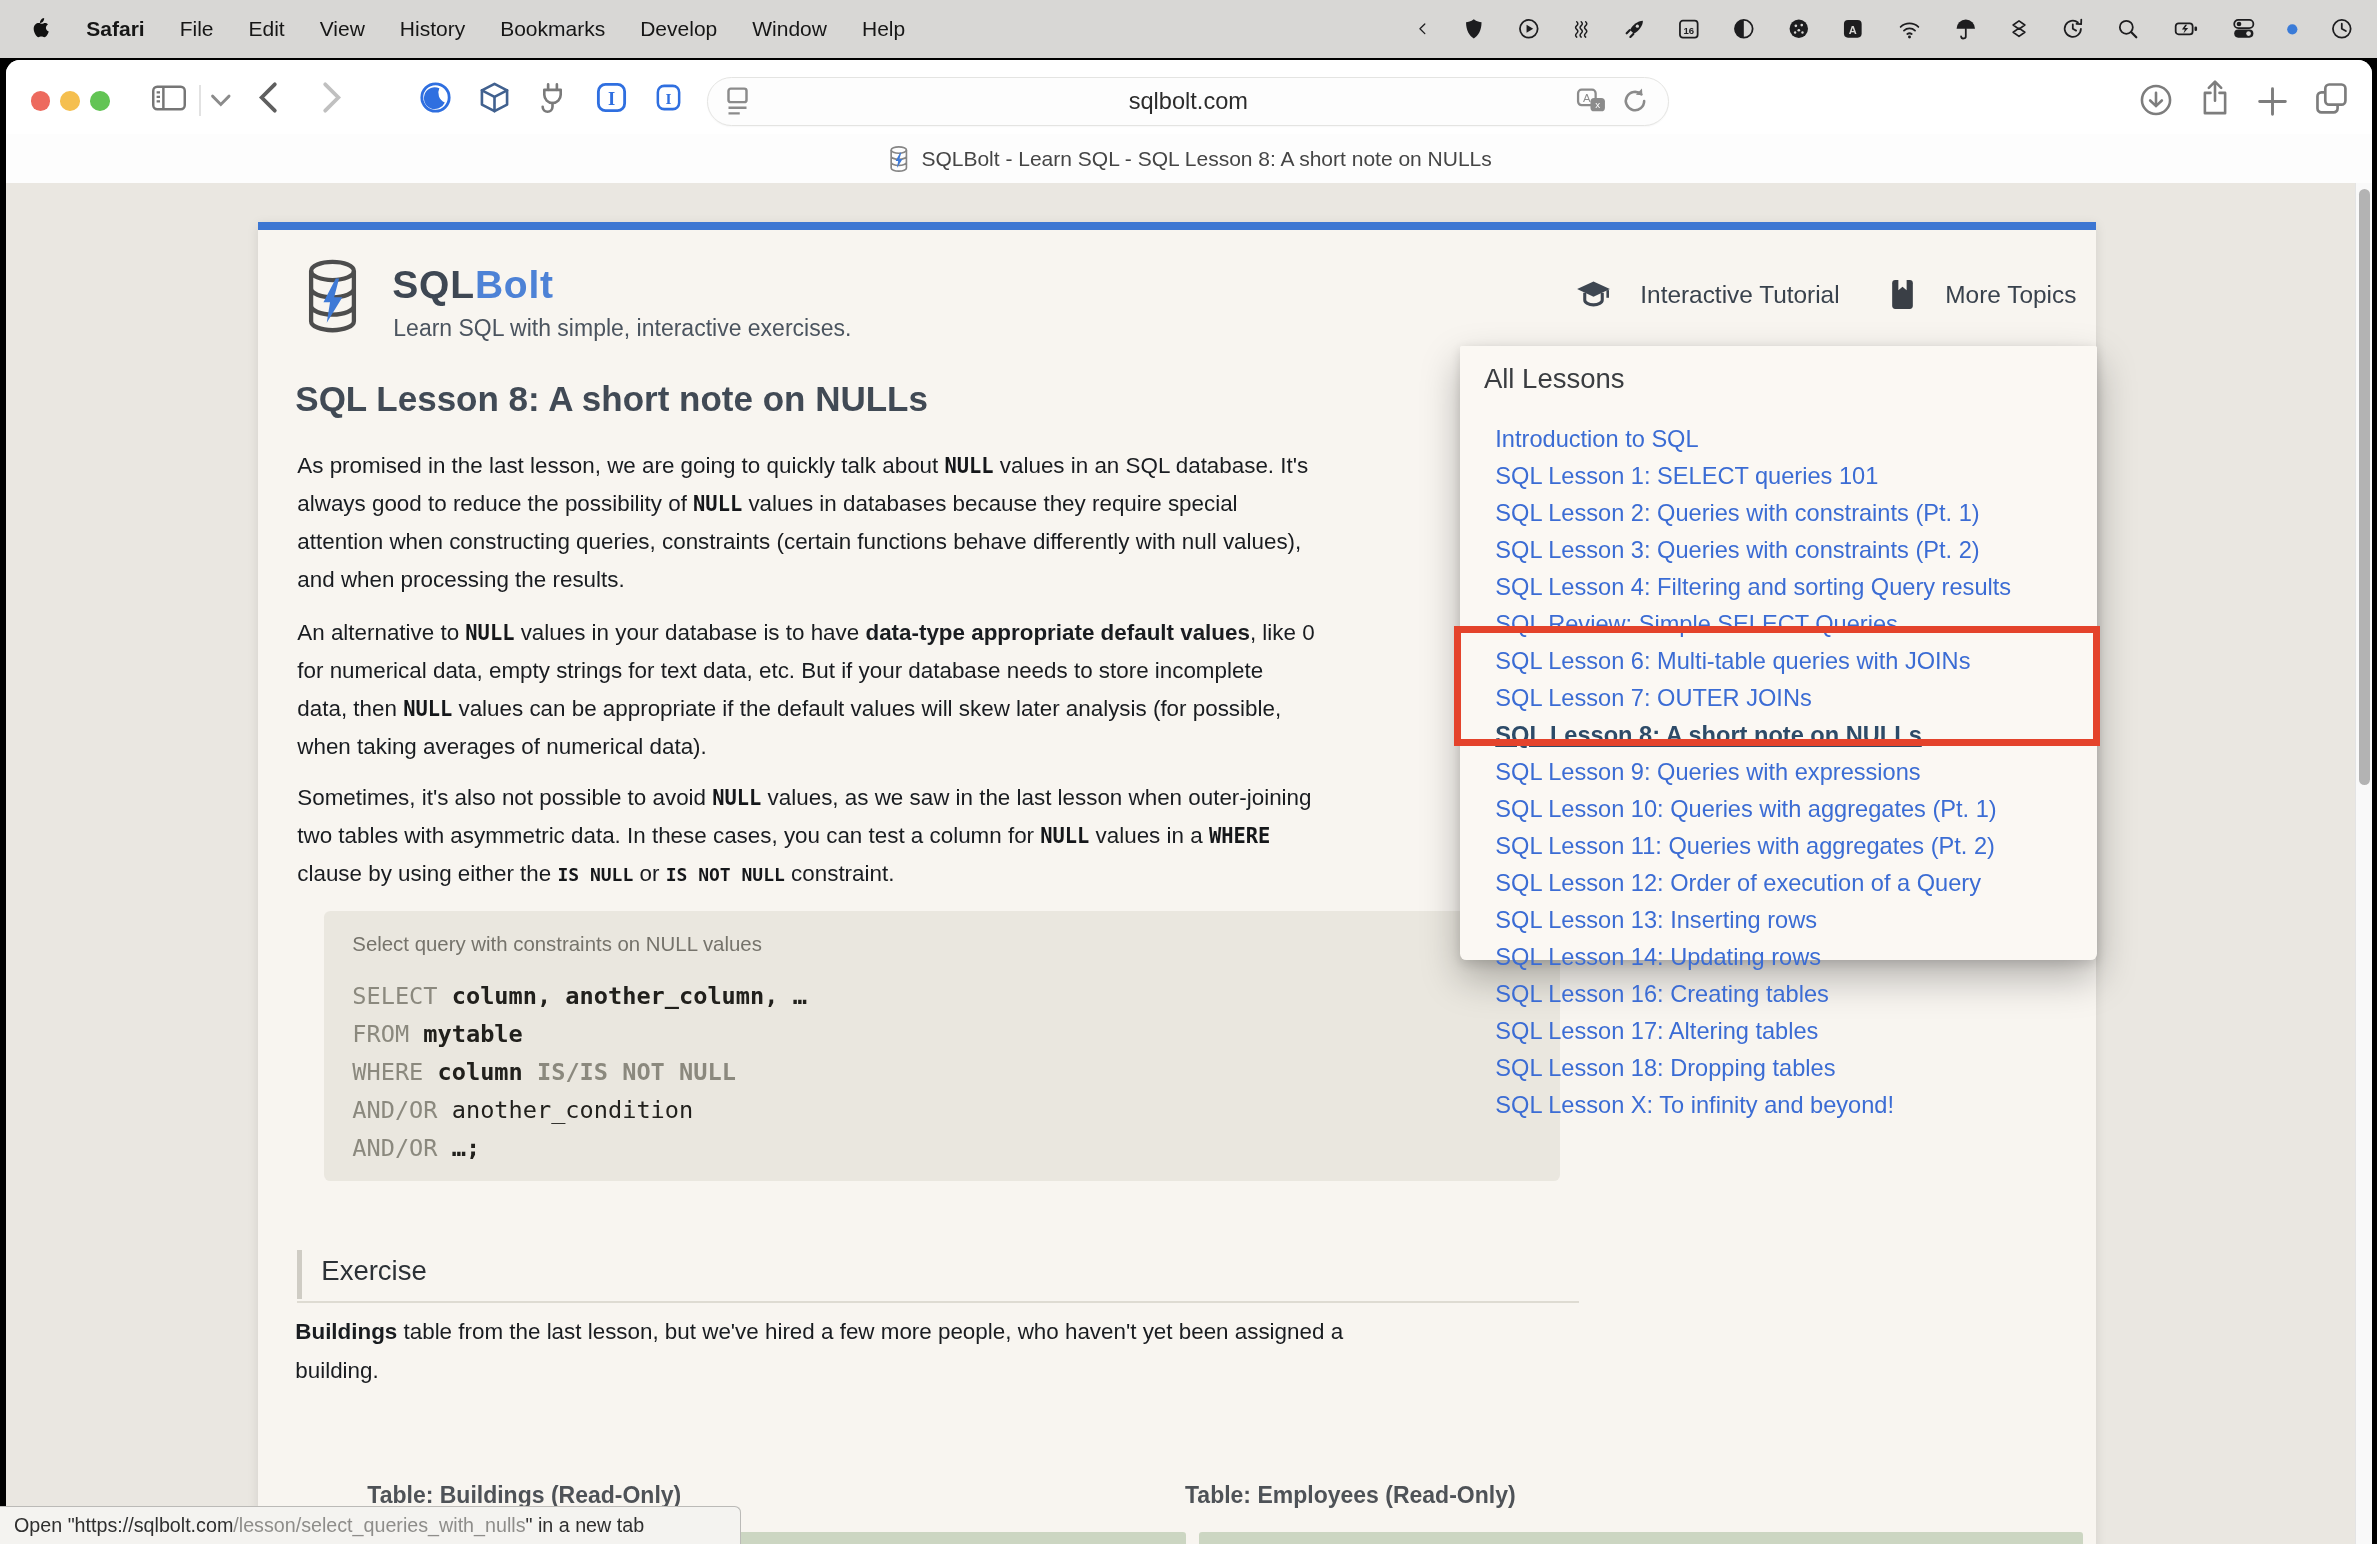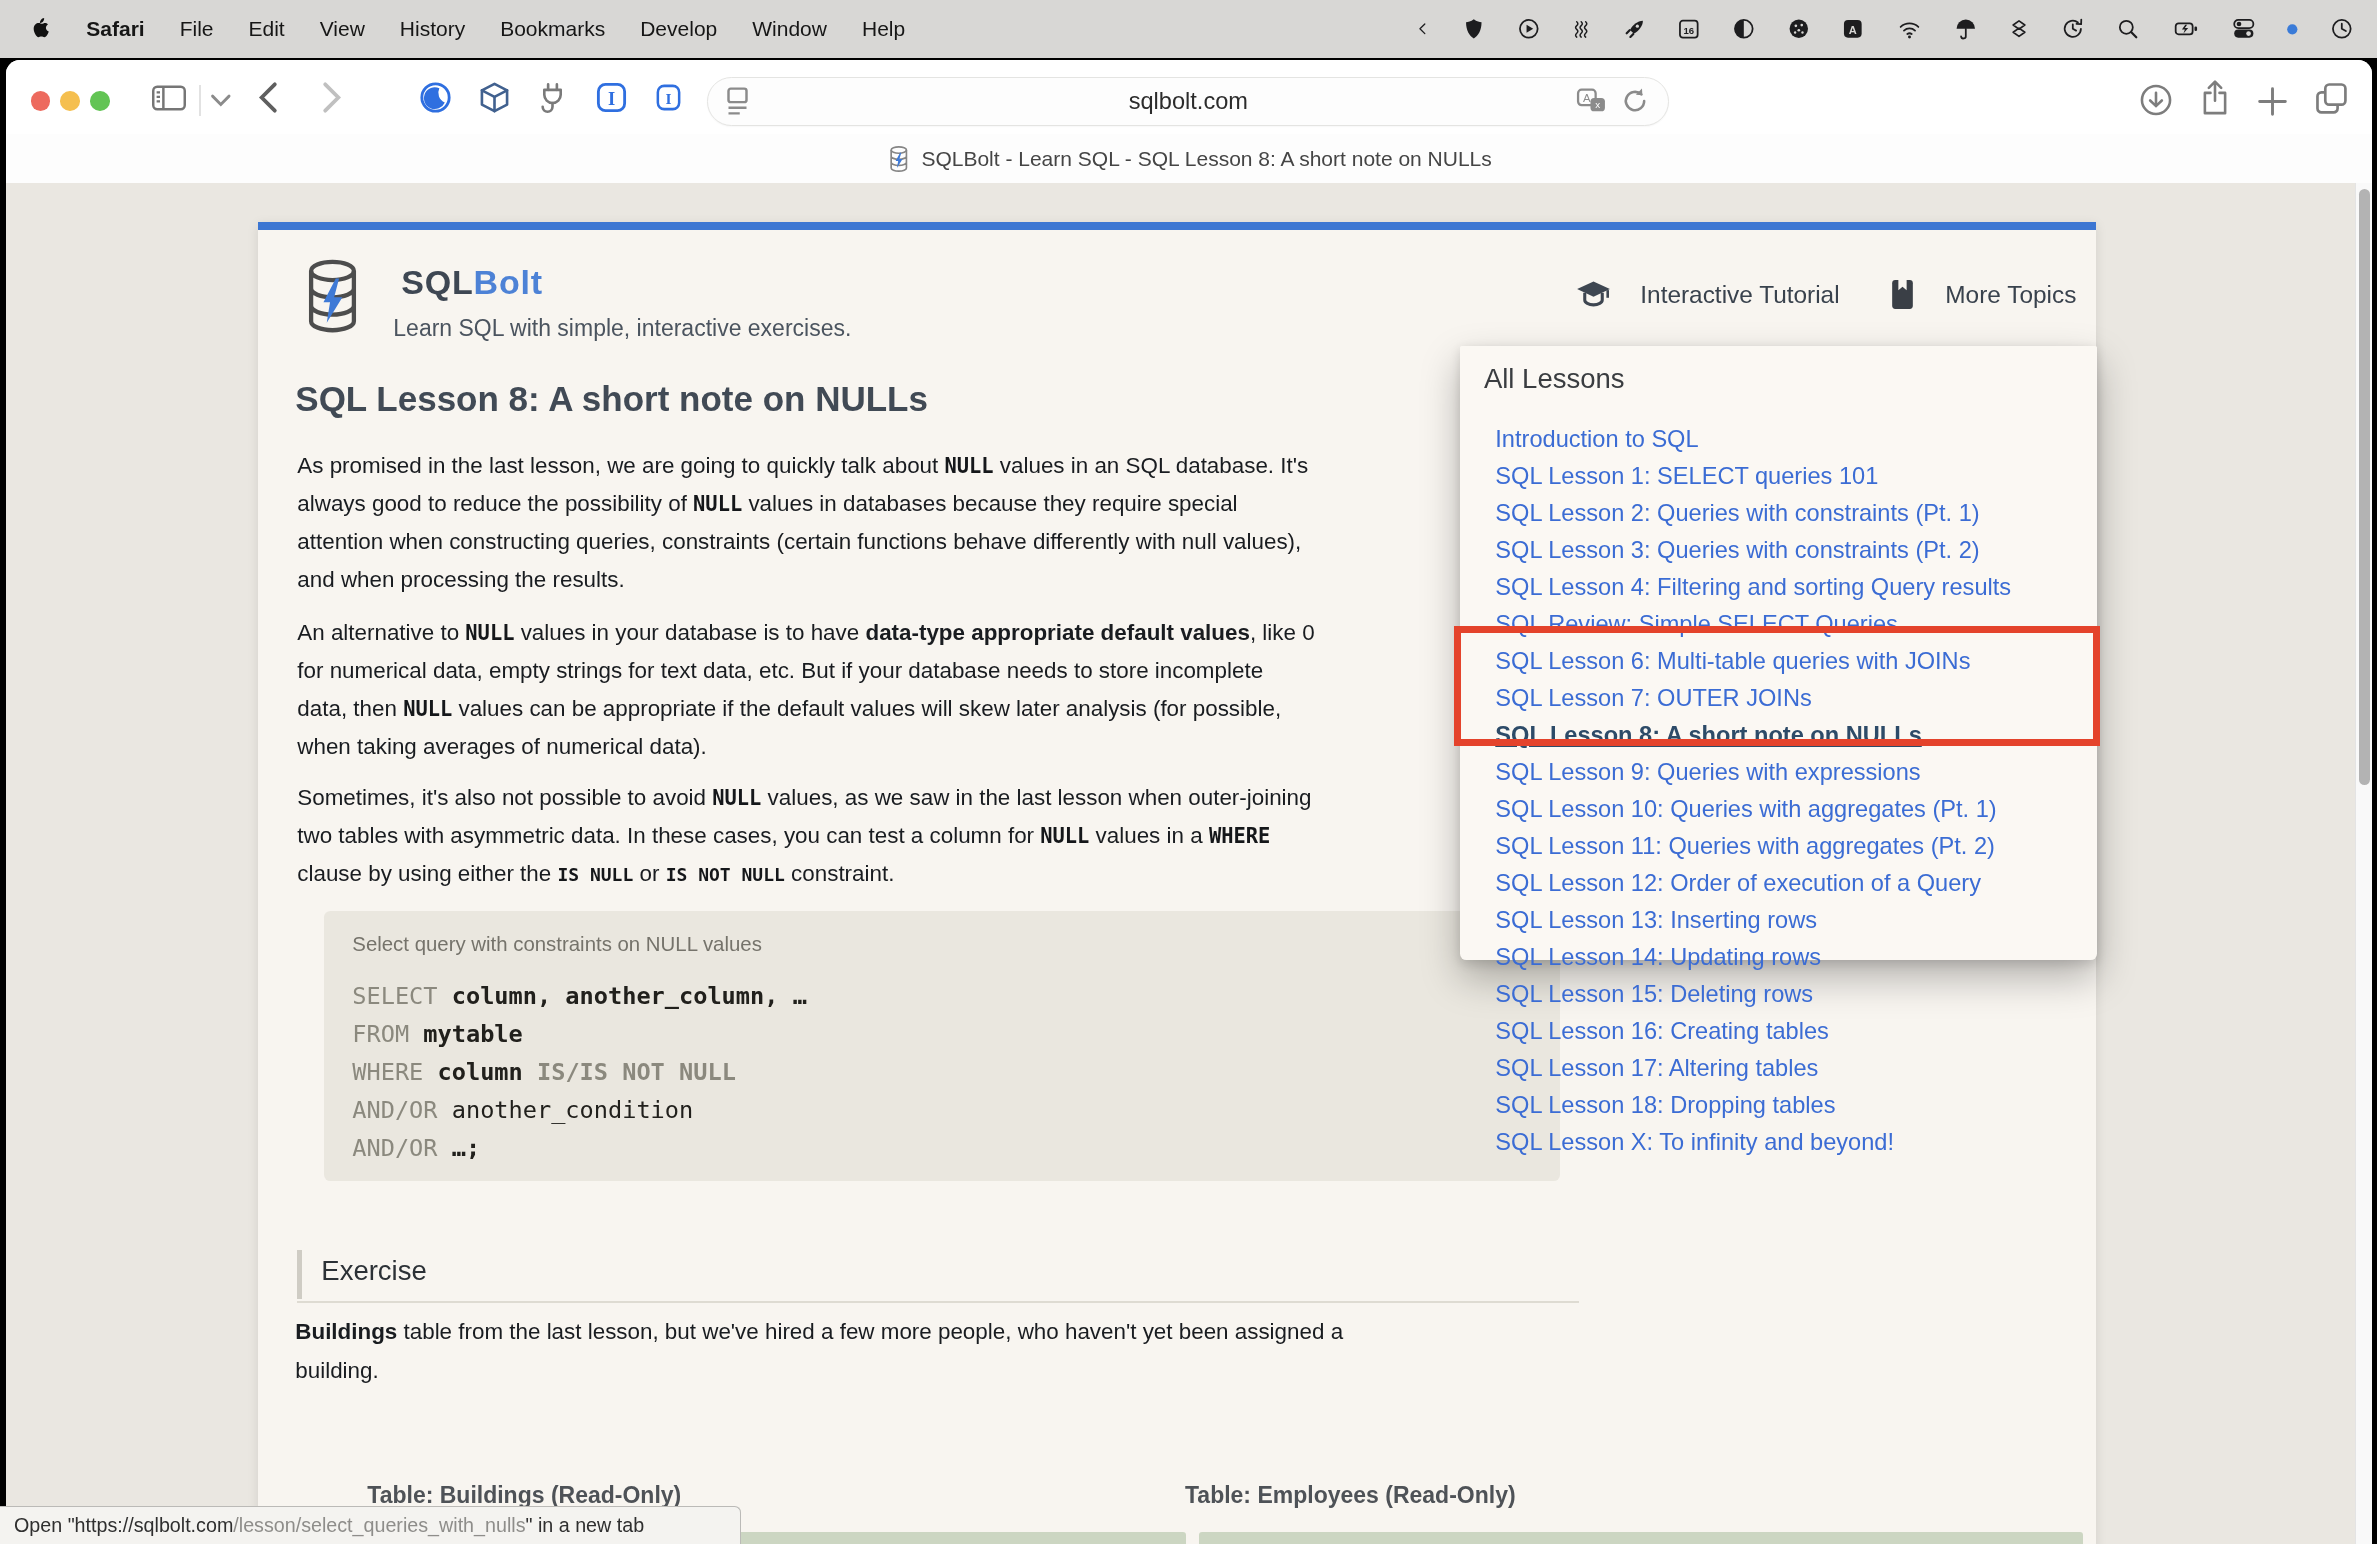--- a/index.html
+++ b/index.html
@@ -38,21 +38,21 @@
 
   
   .content { position:absolute; left:0; top:123px; width:100%; height:1361px;
     background:#eae7e1; overflow:hidden; }
 
   .card { position:absolute; left:252px; top:39px; width:1838px; height:1384px;
     background:#f8f5f0; box-shadow:0 2.4px 11px rgba(0,0,0,.10); }
   .card-topbar { position:absolute; left:0; top:0; width:100%; height:7.9px; background:#3c76d2; }
 
   .brand-icon { position:absolute; left:46px; top:35px; }
-  .brand-title { position:absolute; left:134px; top:41px; font-size:34px; font-weight:700; letter-spacing:0.8px;margin-left:9px; }
+  .brand-title { position:absolute; left:134px; top:41px; font-size:39px; font-weight:700; letter-spacing:0.8px; }
   .brand-title .sql { color:#3e4753; } .brand-title .bolt { color:#4d82d6; }
   .brand-tagline { position:absolute; left:135px; top:93px; font-size:23px; color:#4b545f; }
 
   .nav-item { position:absolute; top:57px; display:flex; align-items:center; gap:29px;
     font-size:24.4px; color:#39424d; cursor:pointer; }
   .nav-tutorial { left:1318px; } .nav-more { left:1631px; }
 
   .h1 { position:absolute; left:37px; top:157px; font-size:35px; font-weight:700; color:#414a55; }
 
   .para { position:absolute; left:39px; white-space:nowrap; font-size:22.4px; color:#191c20; line-height:38px; }
@@ -461,21 +461,20 @@
           <div class="lesson-link">SQL Review: Simple SELECT Queries</div>
           <div class="lesson-link">SQL Lesson 6: Multi-table queries with JOINs</div>
           <div class="lesson-link">SQL Lesson 7: OUTER JOINs</div>
           <div class="lesson-current">SQL Lesson 8: A short note on NULLs</div>
           <div class="lesson-link">SQL Lesson 9: Queries with expressions</div>
           <div class="lesson-link">SQL Lesson 10: Queries with aggregates (Pt. 1)</div>
           <div class="lesson-link">SQL Lesson 11: Queries with aggregates (Pt. 2)</div>
           <div class="lesson-link">SQL Lesson 12: Order of execution of a Query</div>
           <div class="lesson-link">SQL Lesson 13: Inserting rows</div>
           <div class="lesson-link">SQL Lesson 14: Updating rows</div>
-          <div class="lesson-link">SQL Lesson 15: Deleting rows</div>
           <div class="lesson-link">SQL Lesson 16: Creating tables</div>
           <div class="lesson-link">SQL Lesson 17: Altering tables</div>
           <div class="lesson-link">SQL Lesson 18: Dropping tables</div>
           <div class="lesson-link">SQL Lesson X: To infinity and beyond!</div>
         </div>
     </div>
 
     <div class="annotation"></div>
 
     <div class="sb-track">

